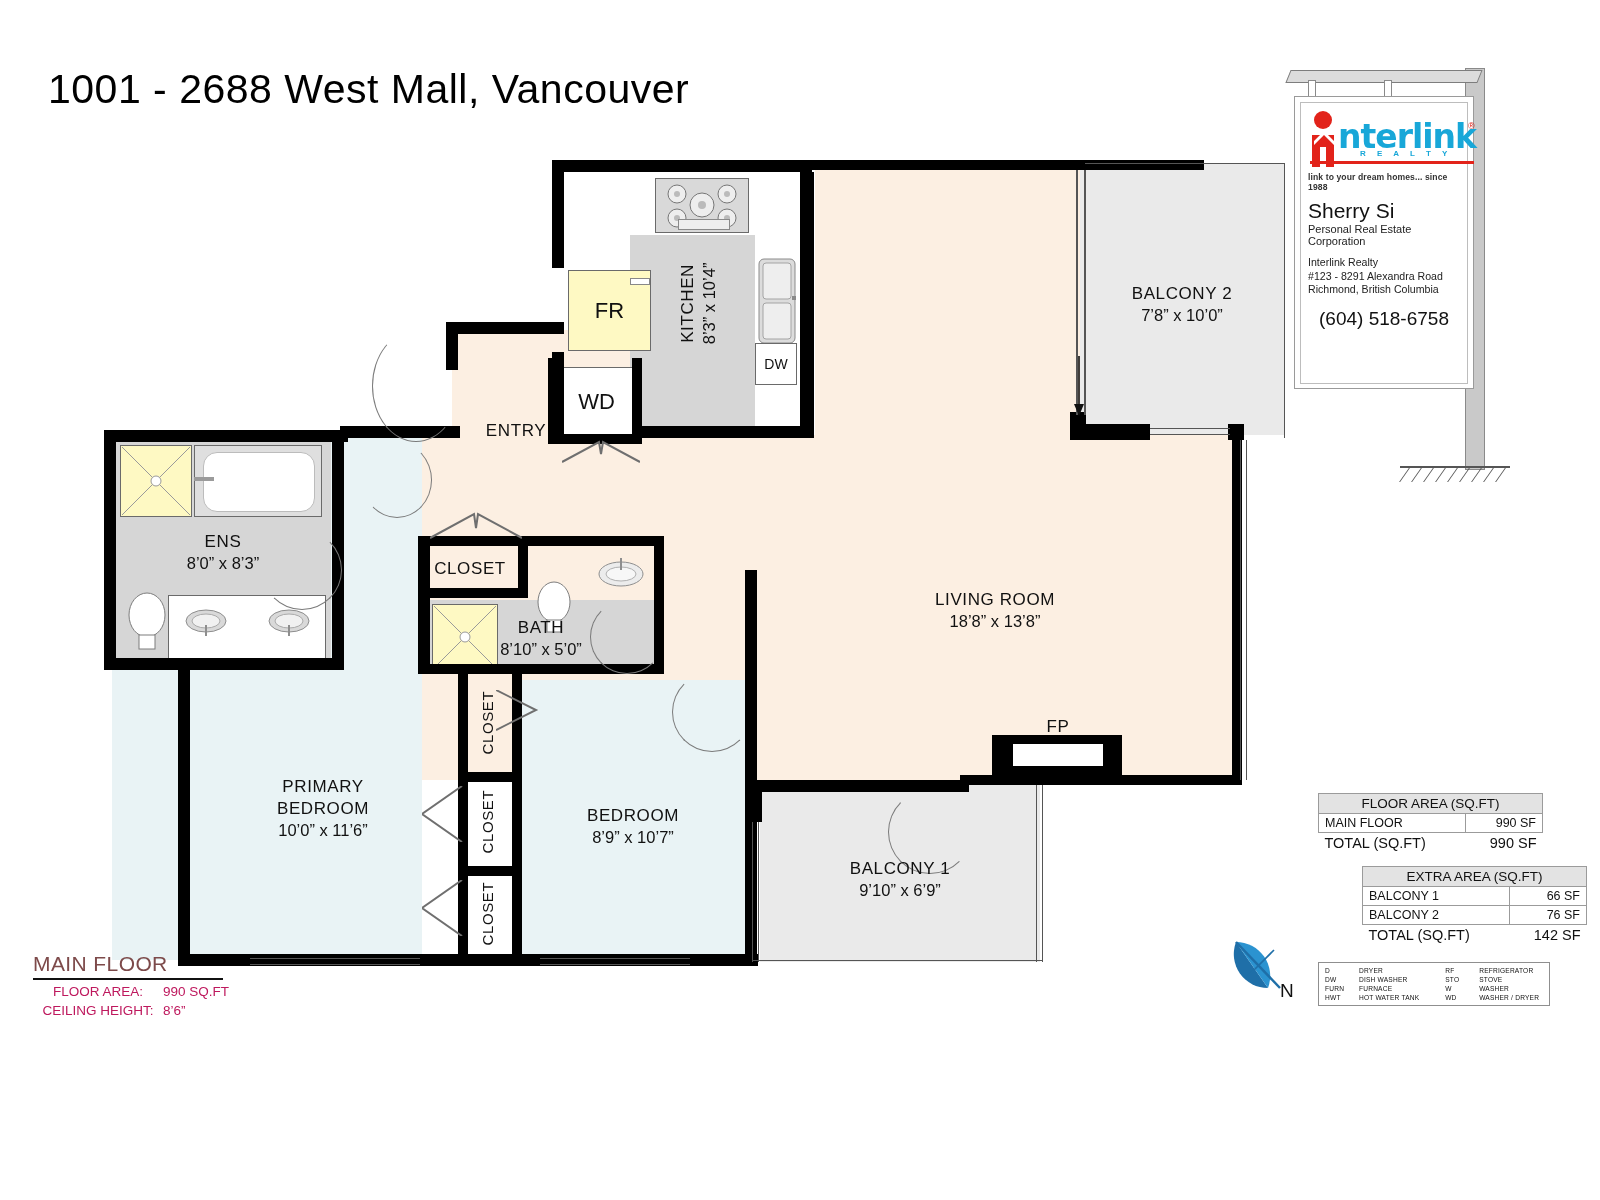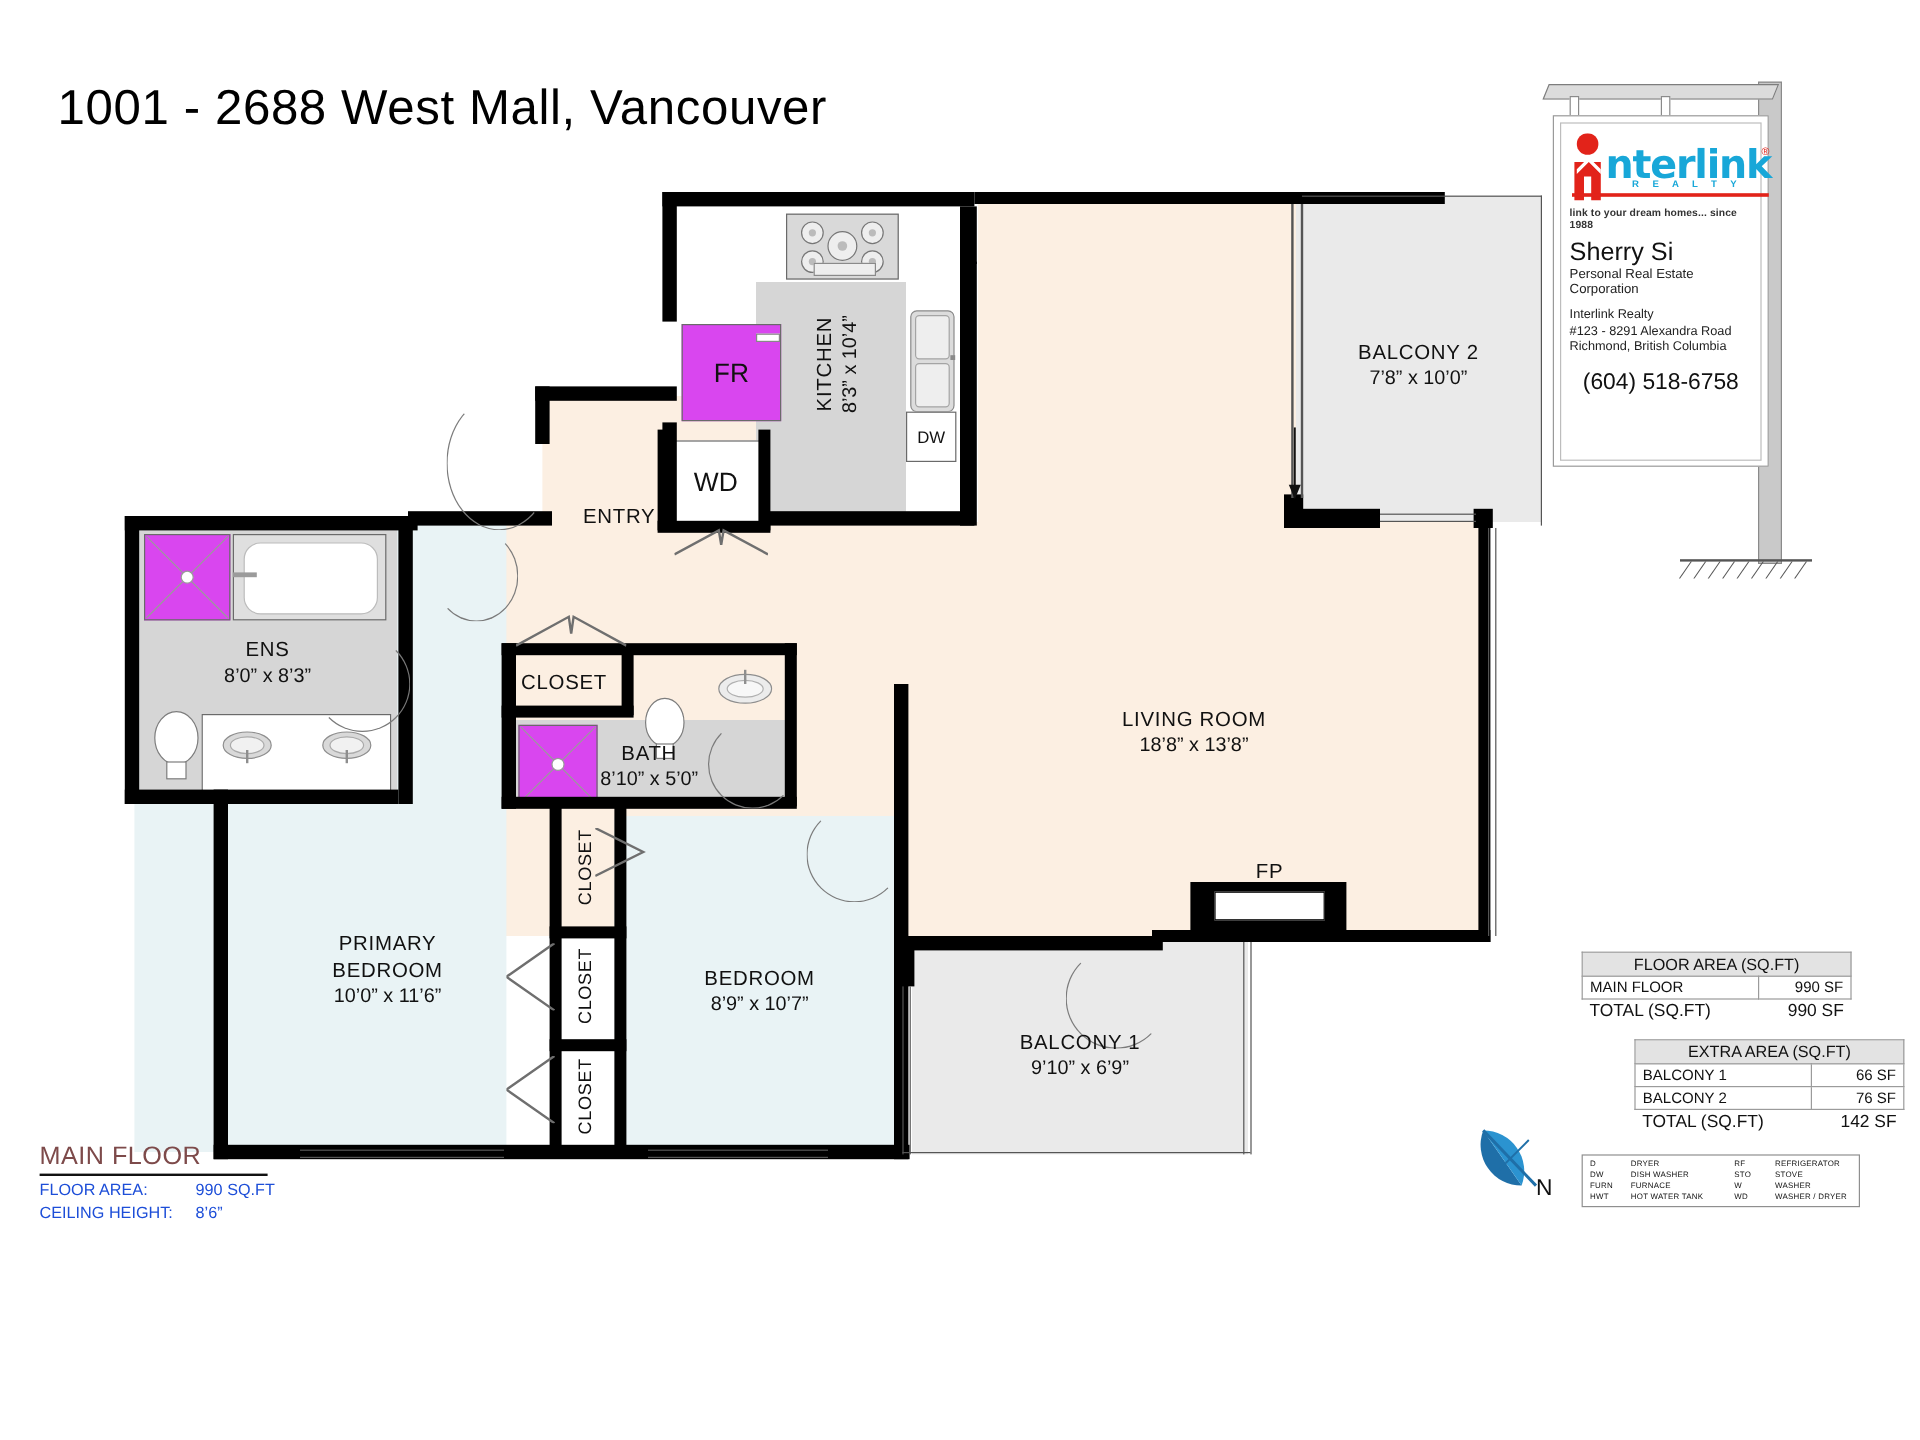--- a/index.html
+++ b/index.html
@@ -21,21 +21,21 @@
   .thinline{position:absolute;background:#555;}
 
   .lbl{position:absolute;text-align:center;line-height:1.28;color:#111;
        font-size:17px;white-space:nowrap;}
   .lbl .nm{display:block;letter-spacing:.6px;}
   .lbl .dim{display:block;font-size:16.5px;}
   .lbl-sm{font-size:15px;}
   .rot90{transform:rotate(-90deg);transform-origin:50% 50%;}
 
   .appl{position:absolute;box-sizing:border-box;border:1px solid #6a6a6a;background:#fff;}
-  .appl-g{background:#d946ef;}
+  .appl-g{background:#fef9c3;}
   .appl .t{position:absolute;left:0;right:0;top:50%;transform:translateY(-50%);
            text-align:center;font-size:22px;color:#111;}
 
   
   .arc{position:absolute;border:1.3px solid #7a7a7a;border-radius:50%;}
   .arc-bl{border-right-color:transparent;border-top-color:transparent;}
   .arc-br{border-left-color:transparent;border-top-color:transparent;}
 
   
   #sign-wrap{left:1280px;top:58px;width:300px;height:440px;}
@@ -78,21 +78,21 @@
   #legend td.sp{width:14px;}
 
   
   #compass{position:absolute;left:1228px;top:930px;width:70px;height:80px;}
   #compass .n{position:absolute;left:52px;top:50px;font-size:19px;color:#111;}
 
   
   #mainfloor{position:absolute;left:33px;top:952px;width:260px;}
   #mainfloor .mf-t{font-size:21px;color:#7d4a4a;letter-spacing:.4px;}
   #mainfloor .mf-rule{border-top:2px solid #111;margin-top:2px;width:190px;}
-  #mainfloor .mf-row{display:flex;font-size:13.5px;color:#1d4ed8;margin-top:4px;}
+  #mainfloor .mf-row{display:flex;font-size:13.5px;color:#be185d;margin-top:4px;text-align:center;}
   #mainfloor .mf-row .k{width:130px;}
 </style>
 </head>
 <body>
 
 <div class="abs" id="page-title">1001 - 2688 West Mall, Vancouver</div>
 
 <div class="abs" id="floorplan" style="left:0;top:0;width:1300px;height:1050px;">
 
   <div class="room fill-warm" style="left:815px;top:160px;width:265px;height:275px;"></div>

